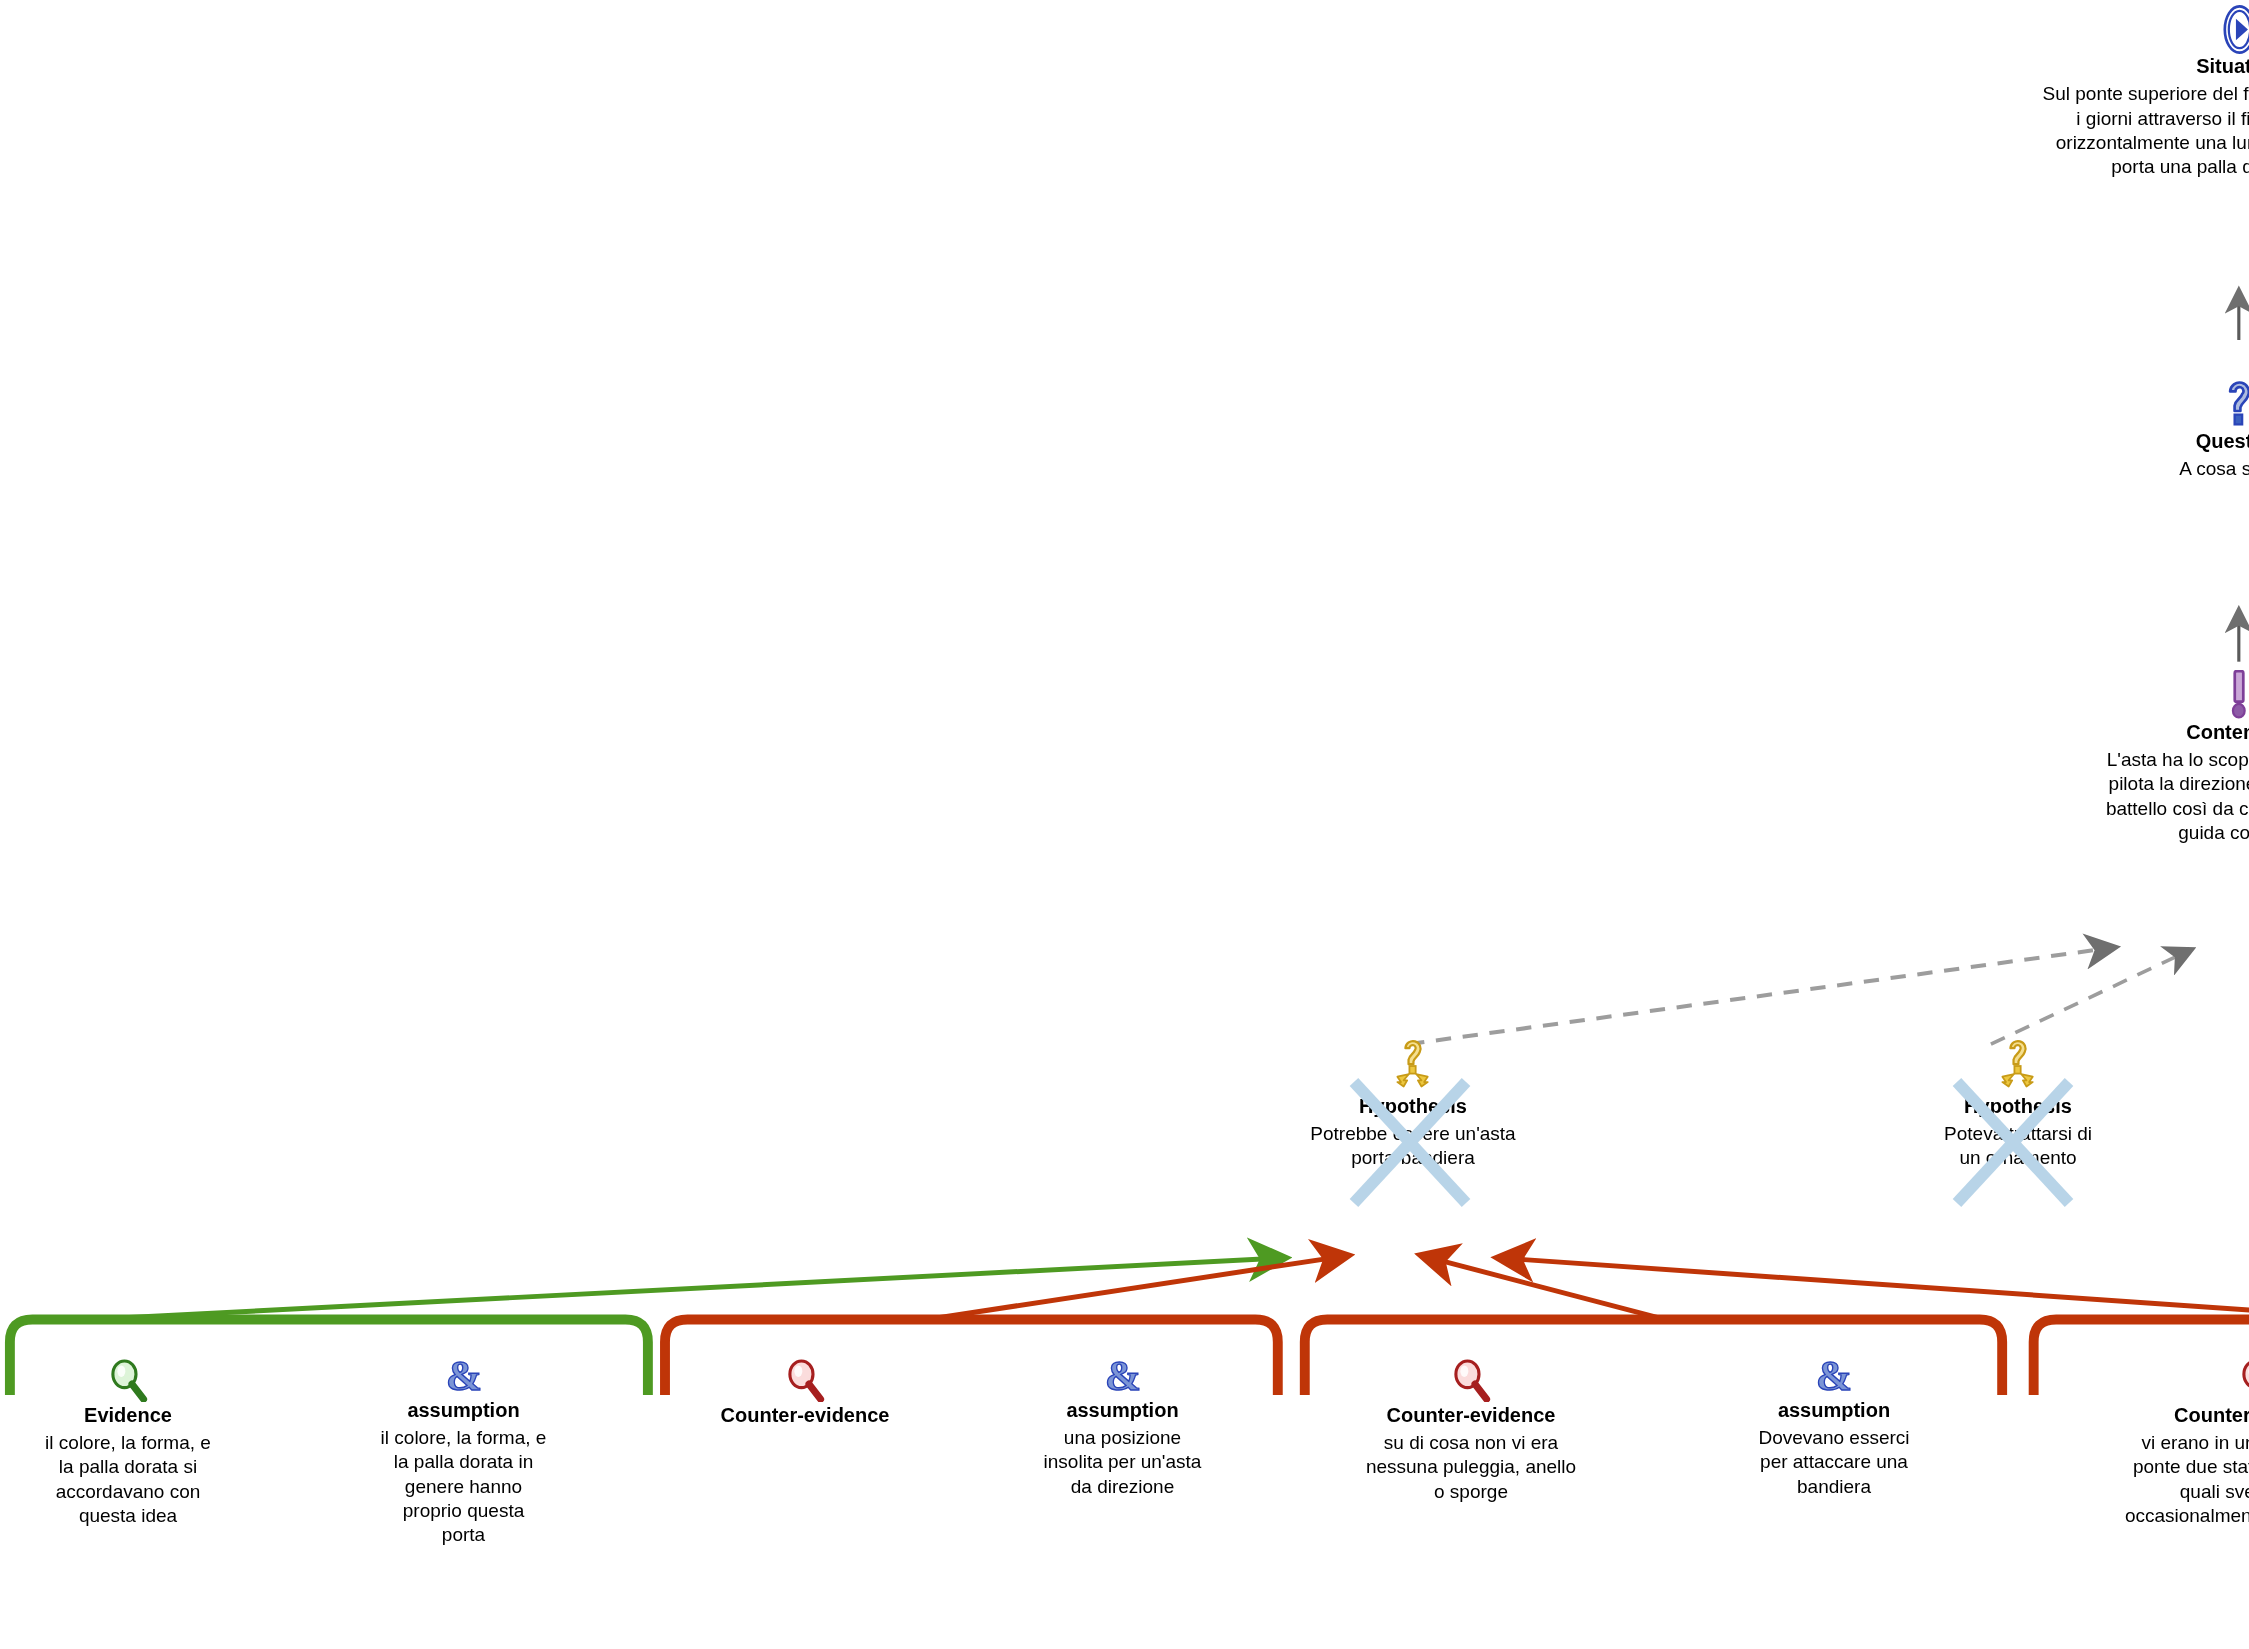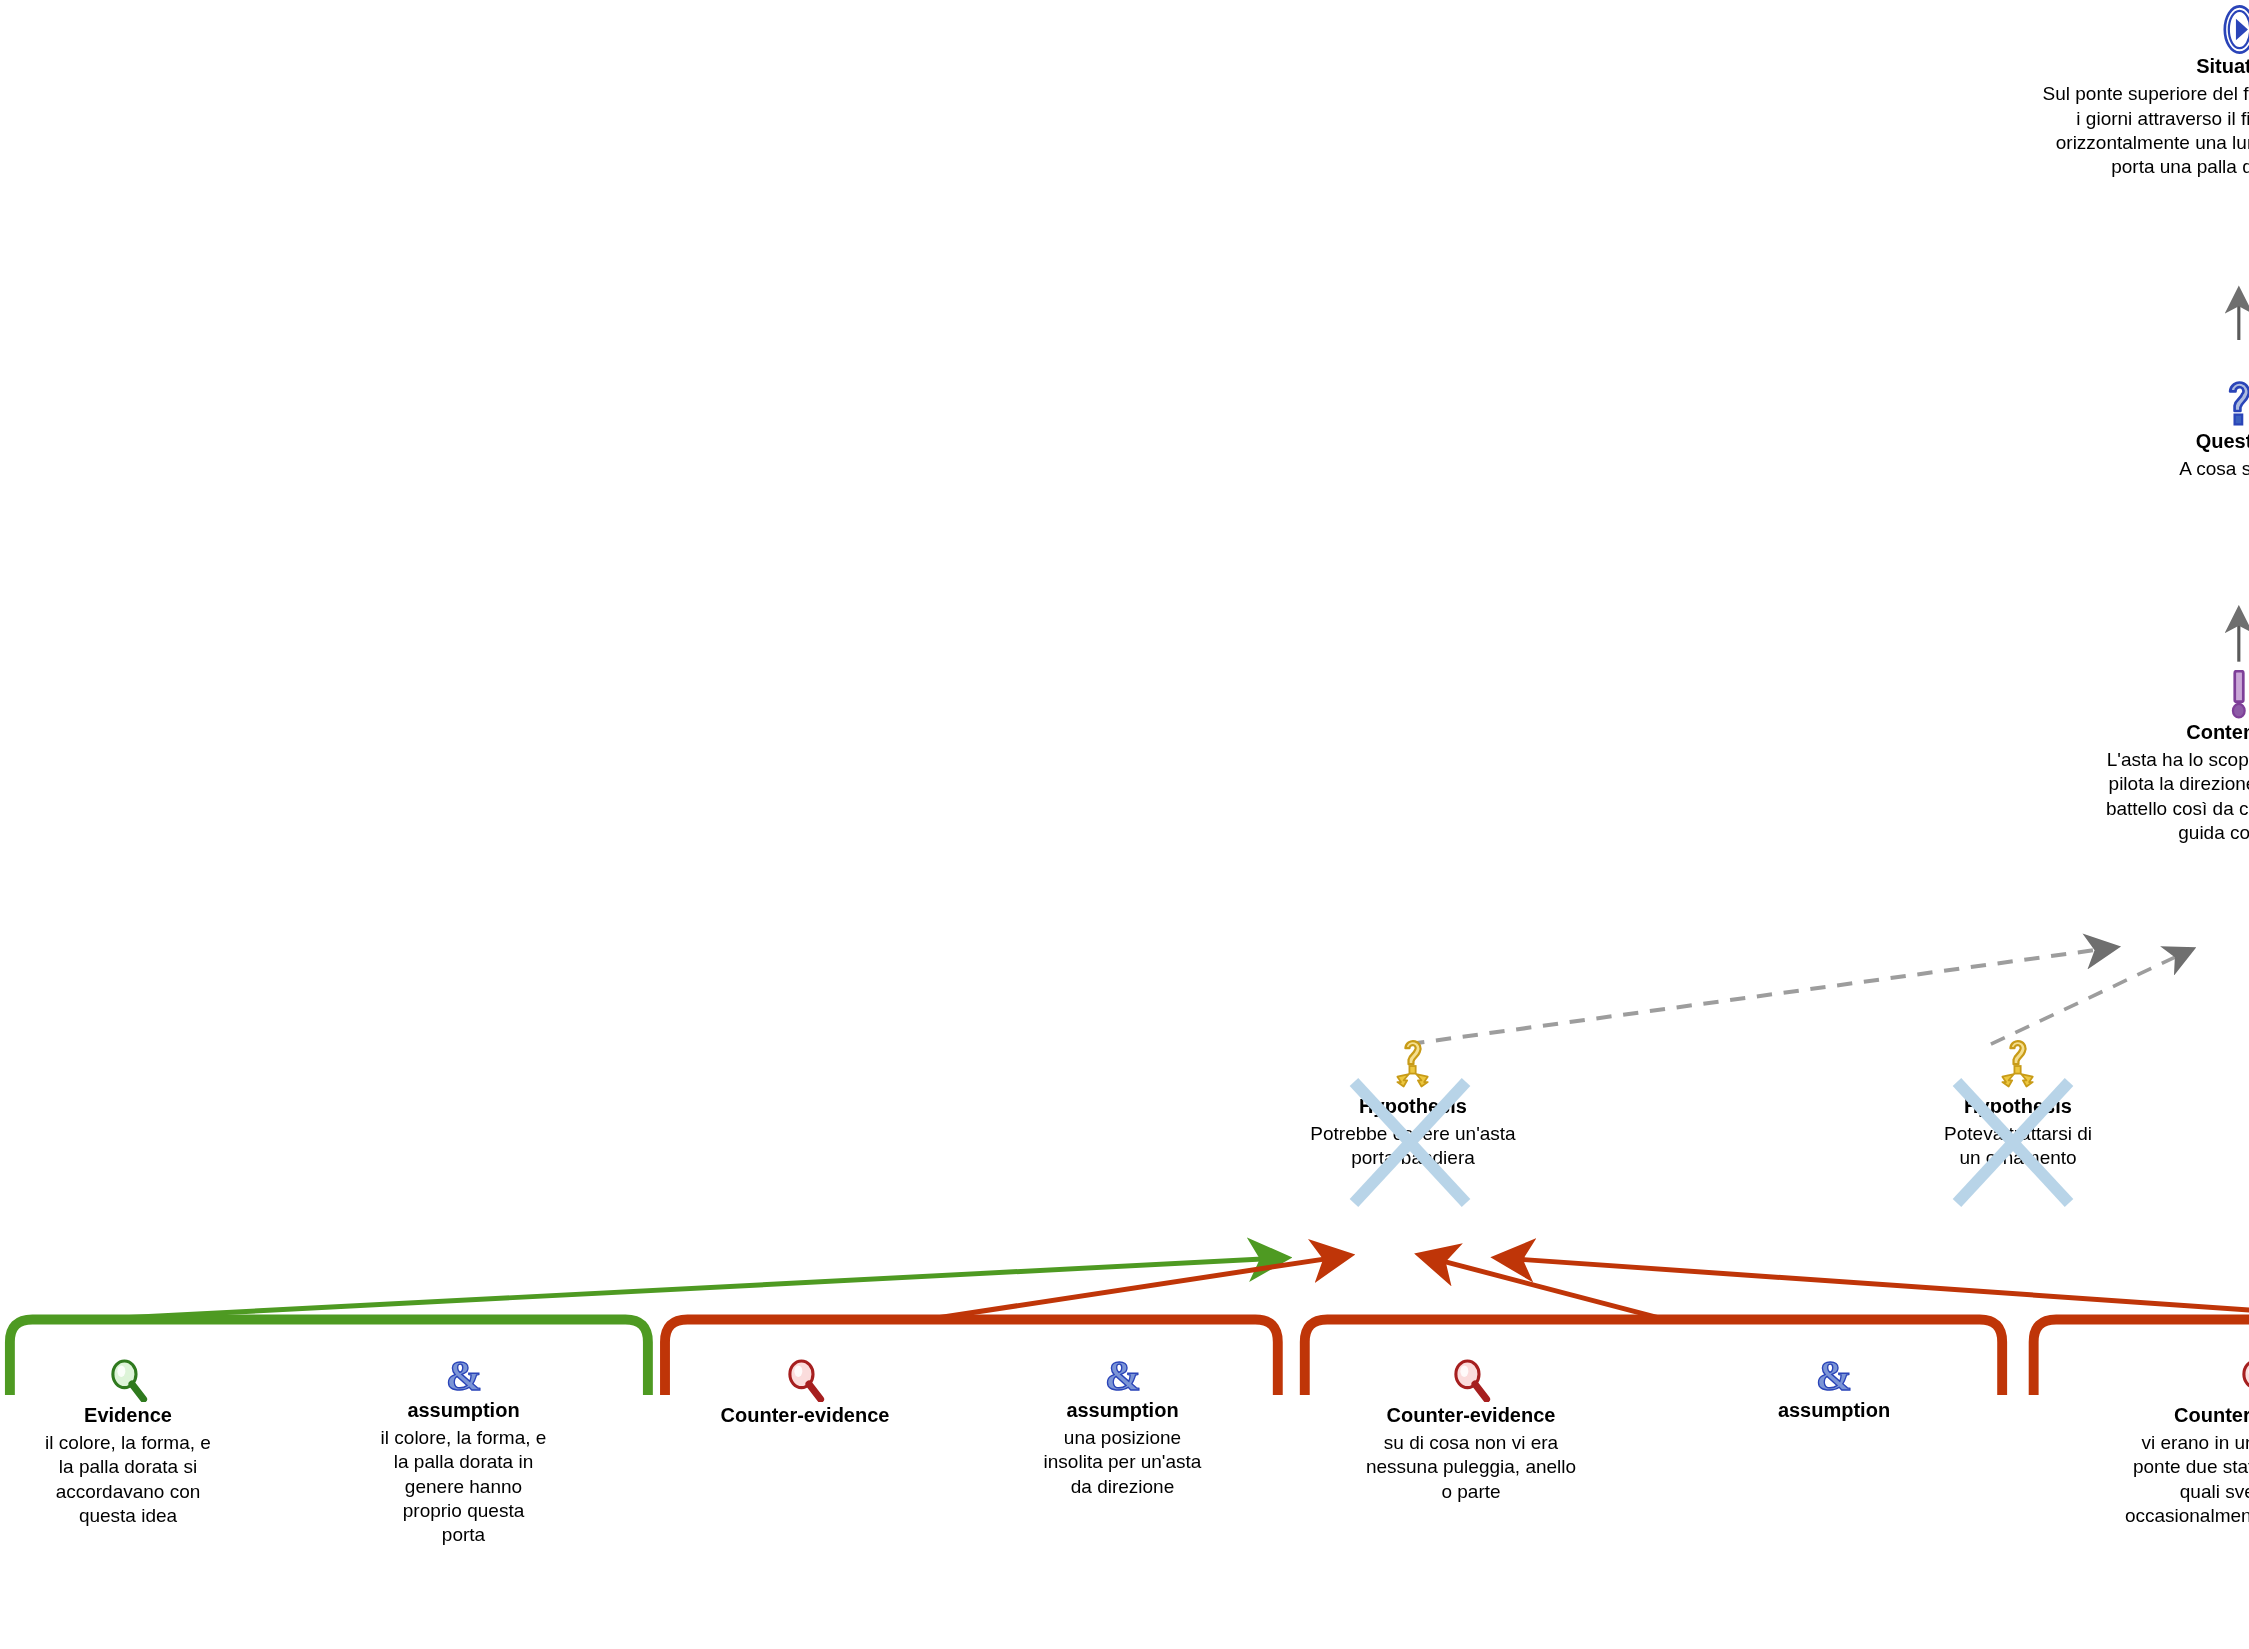--- a/index.html
+++ b/index.html
@@ -216,31 +216,36 @@
       <svg width="40" height="43" viewBox="0 0 90 96">
         <ellipse cx="37" cy="34" rx="26" ry="30" fill="#fbdcdc" stroke="#a61f1f" stroke-width="7"></ellipse>
         <ellipse cx="30" cy="27" rx="9" ry="13" fill="#ffffff" opacity="0.85"></ellipse>
         <path d="M54 56 L80 90" stroke="#a61f1f" stroke-width="16" stroke-linecap="round"></path>
       </svg>
     </span>
     <div class="ttl">Counter-evidence</div>
     <div class="body">
       <div>su di cosa non vi era</div>
       <div>nessuna puleggia, anello</div>
-      <div>o parte</div>
+      <div>o sporge</div>
     </div>
   </div>
 
   <div class="node leaf" style="left:1688px; top:1352px; width:292px;">
     <span class="icon i-amp">
       <svg width="36" height="45" viewBox="0 0 80 100">
         <text x="40" y="84" text-anchor="middle" font-family="'Liberation Serif',serif" font-size="96" font-weight="bold" fill="#7b95d6" stroke="#2a44b8" stroke-width="3">&amp;</text>
       </svg>
     </span>
     <div class="ttl">assumption</div>
+    <div class="body">
+      <div>Dovevano esserci</div>
+      <div>per attaccare una</div>
+      <div>bandiera</div>
+    </div>
   </div>
 
   <div class="node leaf" style="left:2020px; top:1359px; width:477px;">
     <span class="icon i-mag">
       <svg width="40" height="43" viewBox="0 0 90 96">
         <ellipse cx="37" cy="34" rx="26" ry="30" fill="#fbdcdc" stroke="#a61f1f" stroke-width="7"></ellipse>
         <ellipse cx="30" cy="27" rx="9" ry="13" fill="#ffffff" opacity="0.85"></ellipse>
         <path d="M54 56 L80 90" stroke="#a61f1f" stroke-width="16" stroke-linecap="round"></path>
       </svg>
     </span>

